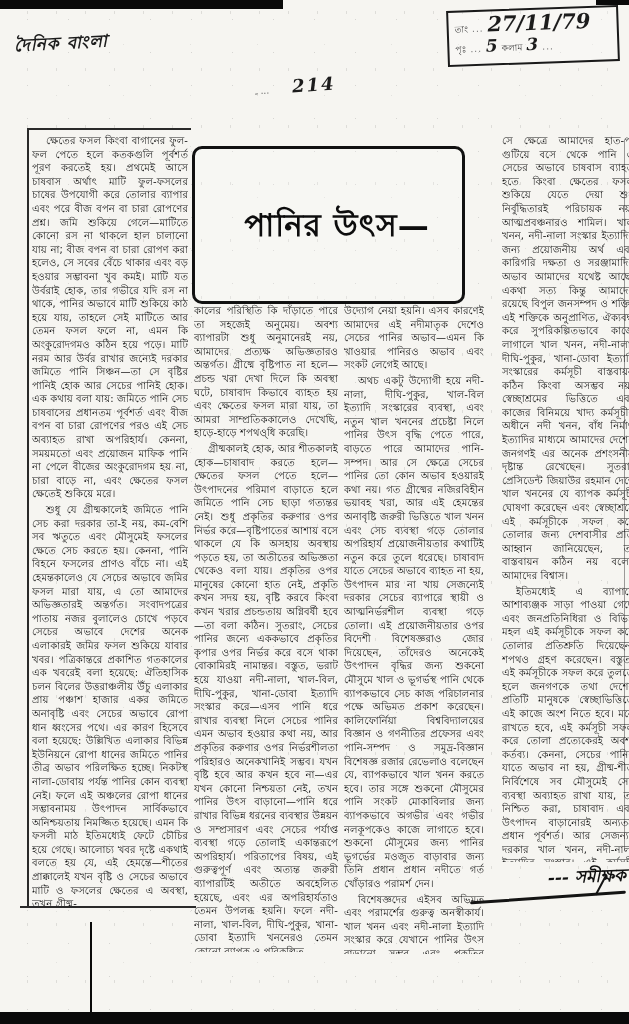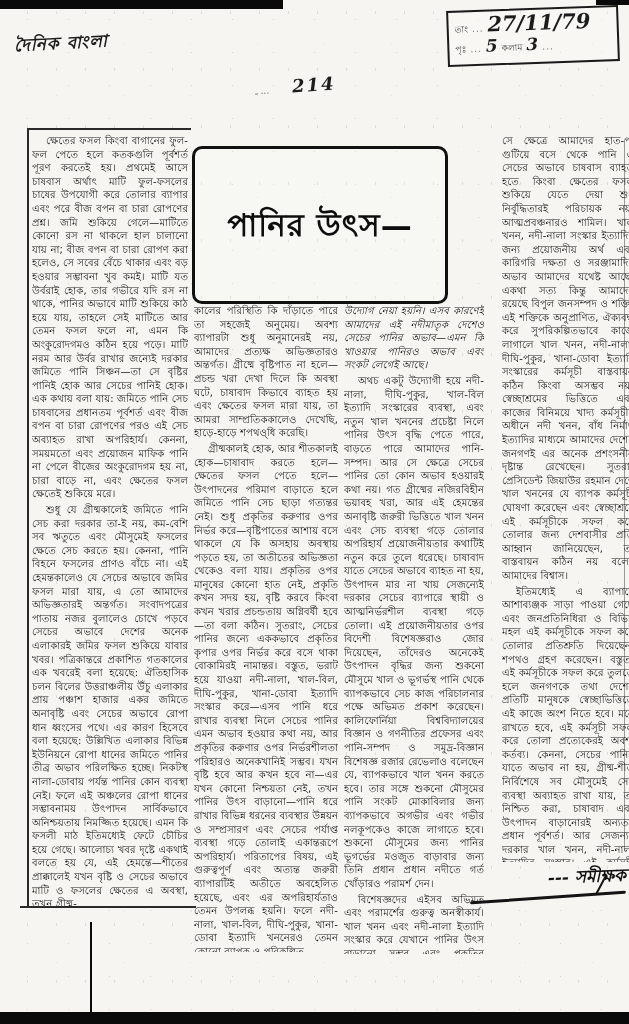--- a/index.html
+++ b/index.html
@@ -33,20 +33,21 @@
   .pagenum{position:absolute;left:292px;top:74px;font-size:18px;transform:rotate(-4deg);letter-spacing:2px;}
   .pagenum-dots{position:absolute;left:255px;top:86px;font-size:9px;color:#555;transform:rotate(-4deg);}
   
   .line{position:absolute;background:#2a2a2a;}
   
   .headline-box{
     position:absolute;left:192px;top:146px;width:250px;height:152px;
     border:3px solid #111;border-radius:10px;
     display:flex;flex-direction:column;justify-content:space-evenly;align-items:center;
     background:rgba(255,255,255,0.2);
+    padding-left:17px;
   }
   .headline-line{
     font-size:31px;font-weight:bold;color:#0d0d0d;letter-spacing:1px;
     font-family:"DejaVu Sans",sans-serif;text-align:center;line-height:1.1;
   }
   
   .col{
     position:absolute;overflow:hidden;
     font-size:10px;line-height:13.6px;text-align:justify;
     color:#171717;letter-spacing:0.1px;
@@ -114,21 +115,21 @@
   <p>ক্ষেতের ফসল কিংবা বাগানের ফুল-ফল পেতে হলে কতকগুলি পূর্বশর্ত পূরণ করতেই হয়। প্রথমেই আসে চাষবাস অর্থাৎ মাটি ফুল-ফসলের চাষের উপযোগী করে তোলার ব্যাপার এবং পরে বীজ বপন বা চারা রোপণের প্রশ্ন। জমি শুকিয়ে গেলে—মাটিতে কোনো রস না থাকলে হাল চালানো যায় না; বীজ বপন বা চারা রোপণ করা হলেও, সে সবের বেঁচে থাকার এবং বড় হওয়ার সম্ভাবনা খুব কমই। মাটি যত উর্বরাই হোক, তার গভীরে যদি রস না থাকে, পানির অভাবে মাটি শুকিয়ে কাঠ হয়ে যায়, তাহলে সেই মাটিতে আর তেমন ফসল ফলে না, এমন কি অংকুরোদগমও কঠিন হয়ে পড়ে। মাটি নরম আর উর্বর রাখার জন্যেই দরকার জমিতে পানি সিঞ্চন—তা সে বৃষ্টির পানিই হোক আর সেচের পানিই হোক। এক কথায় বলা যায়: জমিতে পানি সেচ চাষবাসের প্রধানতম পূর্বশর্ত এবং বীজ বপন বা চারা রোপণের পরও এই সেচ অব্যাহত রাখা অপরিহার্য। কেননা, সময়মতো এবং প্রয়োজন মাফিক পানি না পেলে বীজের অংকুরোদগম হয় না, চারা বাড়ে না, এবং ক্ষেতের ফসল ক্ষেতেই শুকিয়ে মরে।</p>
   <p>শুধু যে গ্রীষ্মকালেই জমিতে পানি সেচ করা দরকার তা-ই নয়, কম-বেশি সব ঋতুতে এবং মৌসুমেই ফসলের ক্ষেতে সেচ করতে হয়। কেননা, পানি বিহনে ফসলের প্রাণও বাঁচে না। এই হেমন্তকালেও যে সেচের অভাবে জমির ফসল মারা যায়, এ তো আমাদের অভিজ্ঞতারই অন্তর্গত। সংবাদপত্রের পাতায় নজর বুলালেও চোখে পড়বে সেচের অভাবে দেশের অনেক এলাকারই জমির ফসল শুকিয়ে যাবার খবর। পত্রিকান্তরে প্রকাশিত গতকালের এক খবরেই বলা হয়েছে: ঐতিহাসিক চলন বিলের উত্তরাঞ্চলীয় উঁচু এলাকার প্রায় পঞ্চাশ হাজার একর জমিতে অনাবৃষ্টি এবং সেচের অভাবে রোপা ধান ধ্বংসের পথে। এর কারণ হিসেবে বলা হয়েছে: উল্লিখিত এলাকার বিভিন্ন ইউনিয়নে রোপা ধানের জমিতে পানির তীব্র অভাব পরিলক্ষিত হচ্ছে। নিকটস্থ নালা-ডোবায় পর্যন্ত পানির কোন ব্যবস্থা নেই। ফলে এই অঞ্চলের রোপা ধানের সম্ভাবনাময় উৎপাদন সার্বিকভাবে অনিশ্চয়তায় নিমজ্জিত হয়েছে। এমন কি ফসলী মাঠ ইতিমধ্যেই ফেটে চৌচির হয়ে গেছে। আলোচ্য খবর দৃষ্টে একথাই বলতে হয় যে, এই হেমন্তে—শীতের প্রাক্কালেই যখন বৃষ্টি ও সেচের অভাবে মাটি ও ফসলের ক্ষেতের এ অবস্থা, তখন গ্রীষ্ম-</p>
 </div>
 
 <div class="col" id="col2">
   <p style="text-indent:0;">কালের পরিস্থিতি কি দাঁড়াতে পারে তা সহজেই অনুমেয়। অবশ্য ব্যাপারটা শুধু অনুমানেরই নয়, আমাদের প্রত্যক্ষ অভিজ্ঞতারও অন্তর্গত। গ্রীষ্মে বৃষ্টিপাত না হলে—প্রচন্ড খরা দেখা দিলে কি অবস্থা ঘটে, চাষাবাদ কিভাবে ব্যাহত হয় এবং ক্ষেতের ফসল মারা যায়, তা আমরা সাম্প্রতিককালেও দেখেছি, হাড়ে-হাড়ে শপথও্ধি করেছি।</p>
   <p>গ্রীষ্মকালই হোক, আর শীতকালই হোক—চাষাবাদ করতে হলে—ক্ষেতের ফসল পেতে হলে—উৎপাদনের পরিমাণ বাড়াতে হলে জমিতে পানি সেচ ছাড়া গত্যন্তর নেই। শুধু প্রকৃতির করুণার ওপর নির্ভর করে—বৃষ্টিপাতের আশায় বসে থাকলে যে কি অসহায় অবস্থায় পড়তে হয়, তা অতীতের অভিজ্ঞতা থেকেও বলা যায়। প্রকৃতির ওপর মানুষের কোনো হাত নেই, প্রকৃতি কখন সদয় হয়, বৃষ্টি করবে কিংবা কখন খরার প্রচন্ডতায় অগ্নিবর্ষী হবে—তা বলা কঠিন। সুতরাং, সেচের পানির জন্যে এককভাবে প্রকৃতির কৃপার ওপর নির্ভর করে বসে থাকা বোকামিরই নামান্তর। বস্তুত, ভরাট হয়ে যাওয়া নদী-নালা, খাল-বিল, দীঘি-পুকুর, খানা-ডোবা ইত্যাদি সংস্কার করে—এসব পানি ধরে রাখার ব্যবস্থা নিলে সেচের পানির এমন অভাব হওয়ার কথা নয়, আর প্রকৃতির করুণার ওপর নির্ভরশীলতা পরিহারও অনেকখানিই সম্ভব। যখন বৃষ্টি হবে আর কখন হবে না—এর যখন কোনো নিশ্চয়তা নেই, তখন পানির উৎস বাড়ানো—পানি ধরে রাখার বিভিন্ন ধরনের ব্যবস্থার উন্নয়ন ও সম্প্রসারণ এবং সেচের পর্যাপ্ত ব্যবস্থা গড়ে তোলাই একান্তরূপে অপরিহার্য। পরিতাপের বিষয়, এই গুরুত্বপূর্ণ এবং অত্যন্ত জরুরী ব্যাপারটিই অতীতে অবহেলিত হয়েছে, এবং এর অপরিহার্যতাও তেমন উপলব্ধ হয়নি। ফলে নদী-নালা, খাল-বিল, দীঘি-পুকুর, খানা-ডোবা ইত্যাদি খননেরও তেমন কোনো ব্যাপক ও পরিকল্পিত</p>
 </div>
 
 <div class="col" id="col3">
-  <p style="text-indent:0;font-style:italic;">উদ্যোগ নেয়া হয়নি। এসব কারণেই আমাদের এই নদীমাতৃক দেশেও সেচের পানির অভাব—এমন কি খাওয়ার পানিরও অভাব এবং সংকট লেগেই আছে।</p>
+  <p style="text-indent:0;">উদ্যোগ নেয়া হয়নি। এসব কারণেই আমাদের এই নদীমাতৃক দেশেও সেচের পানির অভাব—এমন কি খাওয়ার পানিরও অভাব এবং সংকট লেগেই আছে।</p>
   <p>অথচ একটু উদ্যোগী হয়ে নদী-নালা, দীঘি-পুকুর, খাল-বিল ইত্যাদি সংস্কারের ব্যবস্থা, এবং নতুন খাল খননের প্রচেষ্টা নিলে পানির উৎস বৃদ্ধি পেতে পারে, বাড়তে পারে আমাদের পানি-সম্পদ। আর সে ক্ষেত্রে সেচের পানির তো কোন অভাব হওয়ারই কথা নয়। গত গ্রীষ্মের নজিরবিহীন ভয়াবহ খরা, আর এই হেমন্তের অনাবৃষ্টি জরুরী ভিত্তিতে খাল খনন এবং সেচ ব্যবস্থা গড়ে তোলার অপরিহার্য প্রয়োজনীয়তার কথাটিই নতুন করে তুলে ধরেছে। চাষাবাদ যাতে সেচের অভাবে ব্যাহত না হয়, উৎপাদন মার না খায় সেজন্যেই দরকার সেচের ব্যাপারে স্থায়ী ও আত্মনির্ভরশীল ব্যবস্থা গড়ে তোলা। এই প্রয়োজনীয়তার ওপর বিদেশী বিশেষজ্ঞরাও জোর দিয়েছেন, তাঁদেরও অনেকেই উৎপাদন বৃদ্ধির জন্য শুকনো মৌসুমে খাল ও ভূগর্ভস্থ পানি থেকে ব্যাপকভাবে সেচ কাজ পরিচালনার পক্ষে অভিমত প্রকাশ করেছেন। কালিফোর্নিয়া বিশ্ববিদ্যালয়ের বিজ্ঞান ও গণনীতির প্রফেসর এবং পানি-সম্পদ ও সমুদ্র-বিজ্ঞান বিশেষজ্ঞ রজার রেভেলাও বলেছেন যে, ব্যাপকভাবে খাল খনন করতে হবে। তার সঙ্গে শুকনো মৌসুমের পানি সংকট মোকাবিলার জন্য ব্যাপকভাবে অগভীর এবং গভীর নলকূপকেও কাজে লাগাতে হবে। শুকনো মৌসুমের জন্য পানির ভূগর্ভের মওজুত বাড়াবার জন্য তিনি প্রধান প্রধান নদীতে গর্ত খোঁড়ারও পরামর্শ দেন।</p>
   <p>বিশেষজ্ঞদের এইসব অভিমত এবং পরামর্শের গুরুত্ব অনস্বীকার্য। খাল খনন এবং নদী-নালা ইত্যাদি সংস্কার করে যেখানে পানির উৎস বাড়ানো সম্ভব এবং প্রকৃতির করুণার ওপর নির্ভরশীলতা পরিহার করাও একেবারে কঠিন নয়,</p>
 </div>
 
 <div class="col" id="col4">
   <p style="text-indent:0;">সে ক্ষেত্রে আমাদের হাত-পা গুটিয়ে বসে থেকে পানি ও সেচের অভাবে চাষবাস ব্যাহত হতে কিংবা ক্ষেতের ফসল শুকিয়ে যেতে দেয়া শুধু নির্বুদ্ধিতারই পরিচায়ক নয়, আত্মপ্রবঞ্চনারও শামিল। খাল খনন, নদী-নালা সংস্কার ইত্যাদির জন্য প্রয়োজনীয় অর্থ এবং কারিগরি দক্ষতা ও সরঞ্জামাদির অভাব আমাদের যথেষ্ট আছে, একথা সত্য কিন্তু আমাদের রয়েছে বিপুল জনসম্পদ ও শক্তি। এই শক্তিকে অনুপ্রাণিত, ঐক্যবদ্ধ করে সুপরিকল্পিতভাবে কাজে লাগালে খাল খনন, নদী-নালা, দীঘি-পুকুর, খানা-ডোবা ইত্যাদি সংস্কারের কর্মসূচী বাস্তবায়ন কঠিন কিংবা অসম্ভব নয়। স্বেচ্ছাশ্রমের ভিত্তিতে এবং কাজের বিনিময়ে খাদ্য কর্মসূচীর অধীনে নদী খনন, বাঁধ নির্মাণ ইত্যাদির মাধ্যমে আমাদের দেশের জনগণই এর অনেক প্রশংসনীয় দৃষ্টান্ত রেখেছেন। সুতরাং প্রেসিডেন্ট জিয়াউর রহমান দেশে খাল খননের যে ব্যাপক কর্মসূচী ঘোষণা করেছেন এবং স্বেচ্ছাশ্রমে এই কর্মসূচীকে সফল করে তোলার জন্য দেশবাসীর প্রতি আহ্বান জানিয়েছেন, তা বাস্তবায়ন কঠিন নয় বলেই আমাদের বিশ্বাস।</p>
   <p>ইতিমধ্যেই এ ব্যাপারে আশাব্যঞ্জক সাড়া পাওয়া গেছে এবং জনপ্রতিনিধিরা ও বিভিন্ন মহল এই কর্মসূচীকে সফল করে তোলার প্রতিশ্রুতি দিয়েছেন, শপথও গ্রহণ করেছেন। বস্তুত, এই কর্মসূচীকে সফল করে তুলতে হলে জনগণকে তথা দেশের প্রতিটি মানুষকে স্বেচ্ছাভিত্তিতে এই কাজে অংশ নিতে হবে। মনে রাখতে হবে, এই কর্মসূচী সফল করে তোলা প্রত্যেকেরই অবশ্য কর্তব্য। কেননা, সেচের পানির যাতে অভাব না হয়, গ্রীষ্ম-শীত নির্বিশেষে সব মৌসুমেই সেচ ব্যবস্থা অব্যাহত রাখা যায়, তা নিশ্চিত করা, চাষাবাদ এবং উৎপাদন বাড়ানোরই অন্যতম প্রধান পূর্বশর্ত। আর সেজন্যই দরকার খাল খনন, নদী-নালা ইত্যাদির সংস্কার। এই কর্মসূচী বাস্তবায়িত হলে চাষাবাদ আর ক্ষেতের ফসলের পরিমাণ বাড়ানোর পথই শুধু প্রশস্ত হবে না, খাদ্য চাষ এবং উৎপাদন বাড়ানোর পথও প্রশস্ত হবে। আর অন্যদের খাদ্য চাহিদা পূরণের জন্য, আমদানীর ওপর নির্ভরশীলতা পরিহারের জন্য—ক্ষেতের ফসল এবং জলের শস্য—দুই-ই বাড়ানো অত্যাবশ্যক।</p>
 </div>
 
 <div class="byline">--- সমীক্ষক</div>

